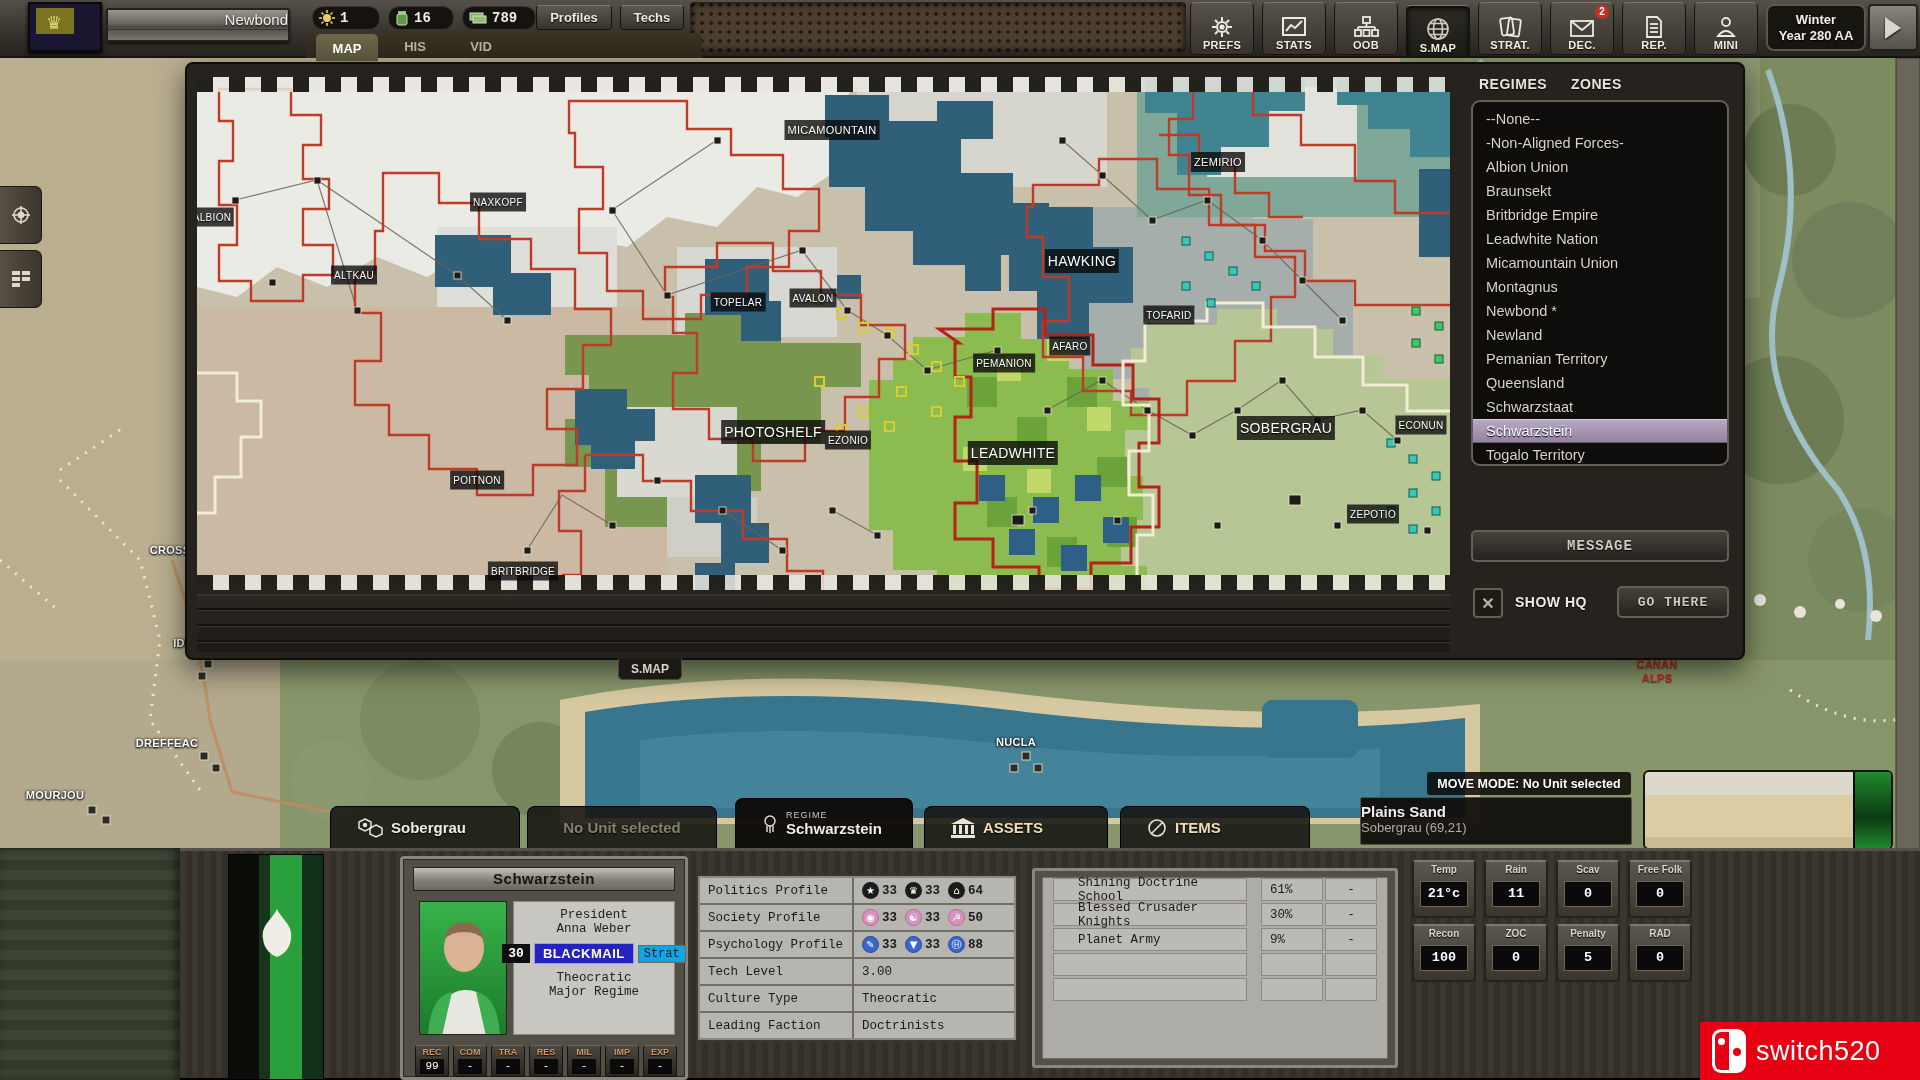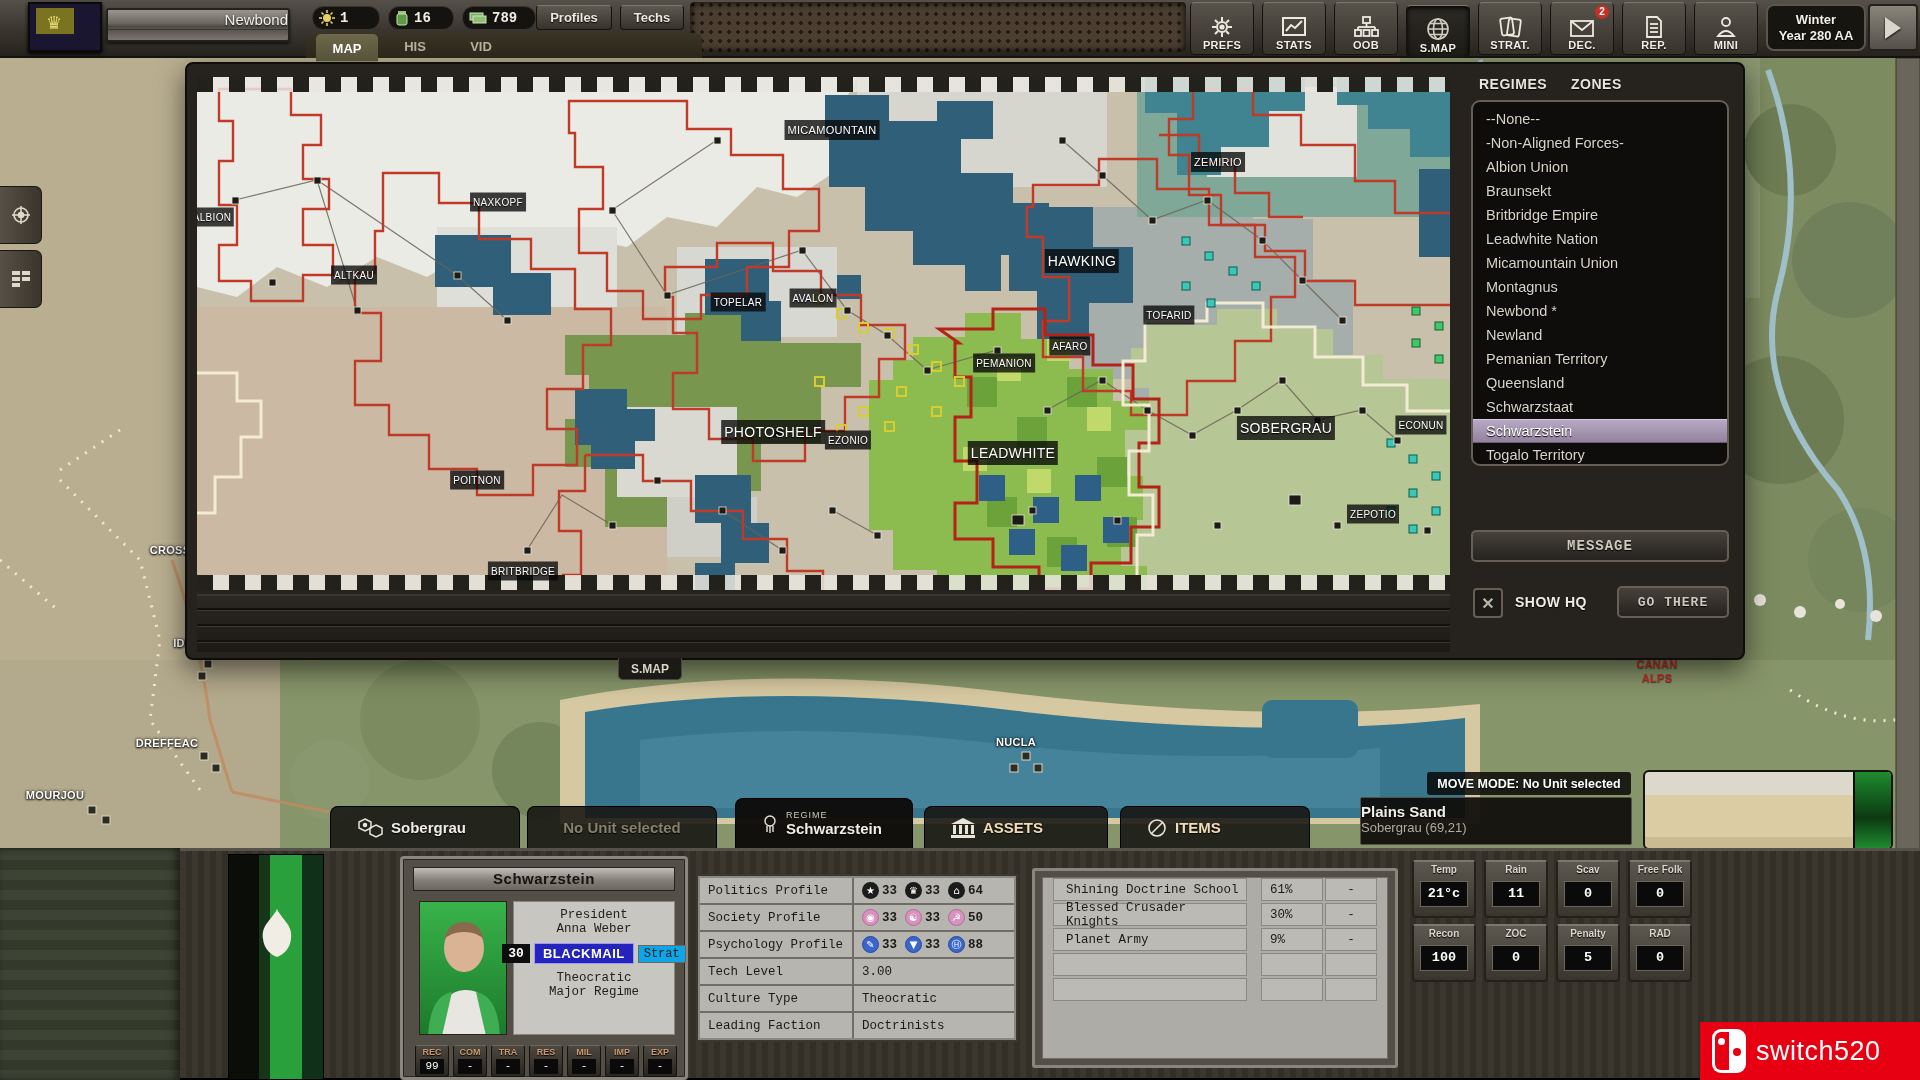--- a/index.html
+++ b/index.html
@@ -179,21 +179,21 @@
   #senate{position:absolute;left:1032px;top:20px;width:366px;height:200px;background:#534e46;
     border:3px solid #8a857d;border-radius:3px;}
   #seninner{position:absolute;left:7px;top:6px;right:7px;bottom:6px;background:#aeaca6;
     border:1px solid #6f6d66;}
   #sentitle{margin:8px 10px 10px;height:28px;background:#c5c3bd;border:1px solid #85837c;
     text-align:center;font-family:"Liberation Mono",monospace;font-size:14.5px;color:#1c1a17;
     line-height:26px;letter-spacing:1px;}
   .srow{display:flex;margin:0 10px 2px;height:23px;}
   .scell{background:#bcbab4;border:1px solid #8a8880;font-family:"Liberation Mono",monospace;
     font-size:12.5px;color:#1c1a17;display:flex;align-items:center;}
-  .scell.n{flex:1;padding-left:12px;margin-right:14px;}
+  .scell.n{flex:1;padding-left:24px;margin-right:14px;}
   .scell.p{width:62px;padding-left:8px;margin-right:2px;}
   .scell.d{width:52px;justify-content:center;}
 
   
   .hexbox{position:absolute;width:64px;height:58px;background:linear-gradient(#5c574f,#39352d);
     border:2px solid #23211c;border-top-color:#7d786e;border-radius:4px;text-align:center;}
   .hexbox .hl{font-size:10px;font-weight:bold;color:#d9d5ca;line-height:16px;text-shadow:0 1px 1px #000;}
   .hexbox .hv{margin:3px auto 0;width:48px;height:26px;background:#0a0a0a;border:1px solid #6a665c;
     color:#fff;font-family:"Liberation Mono",monospace;font-weight:bold;font-size:13.5px;line-height:24px;}
 

